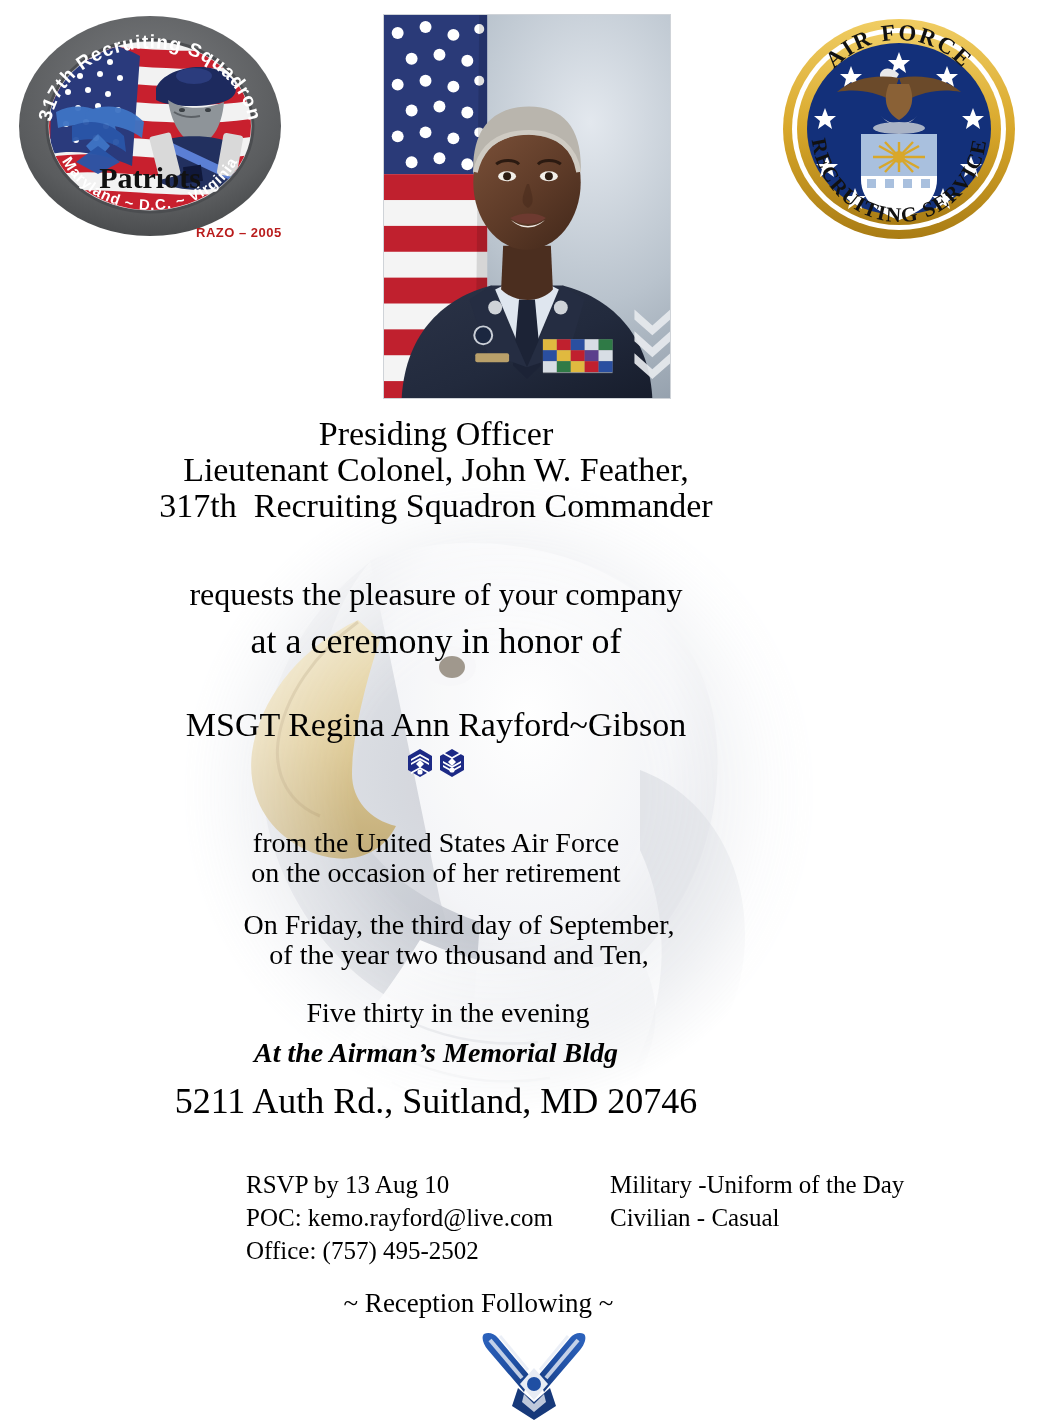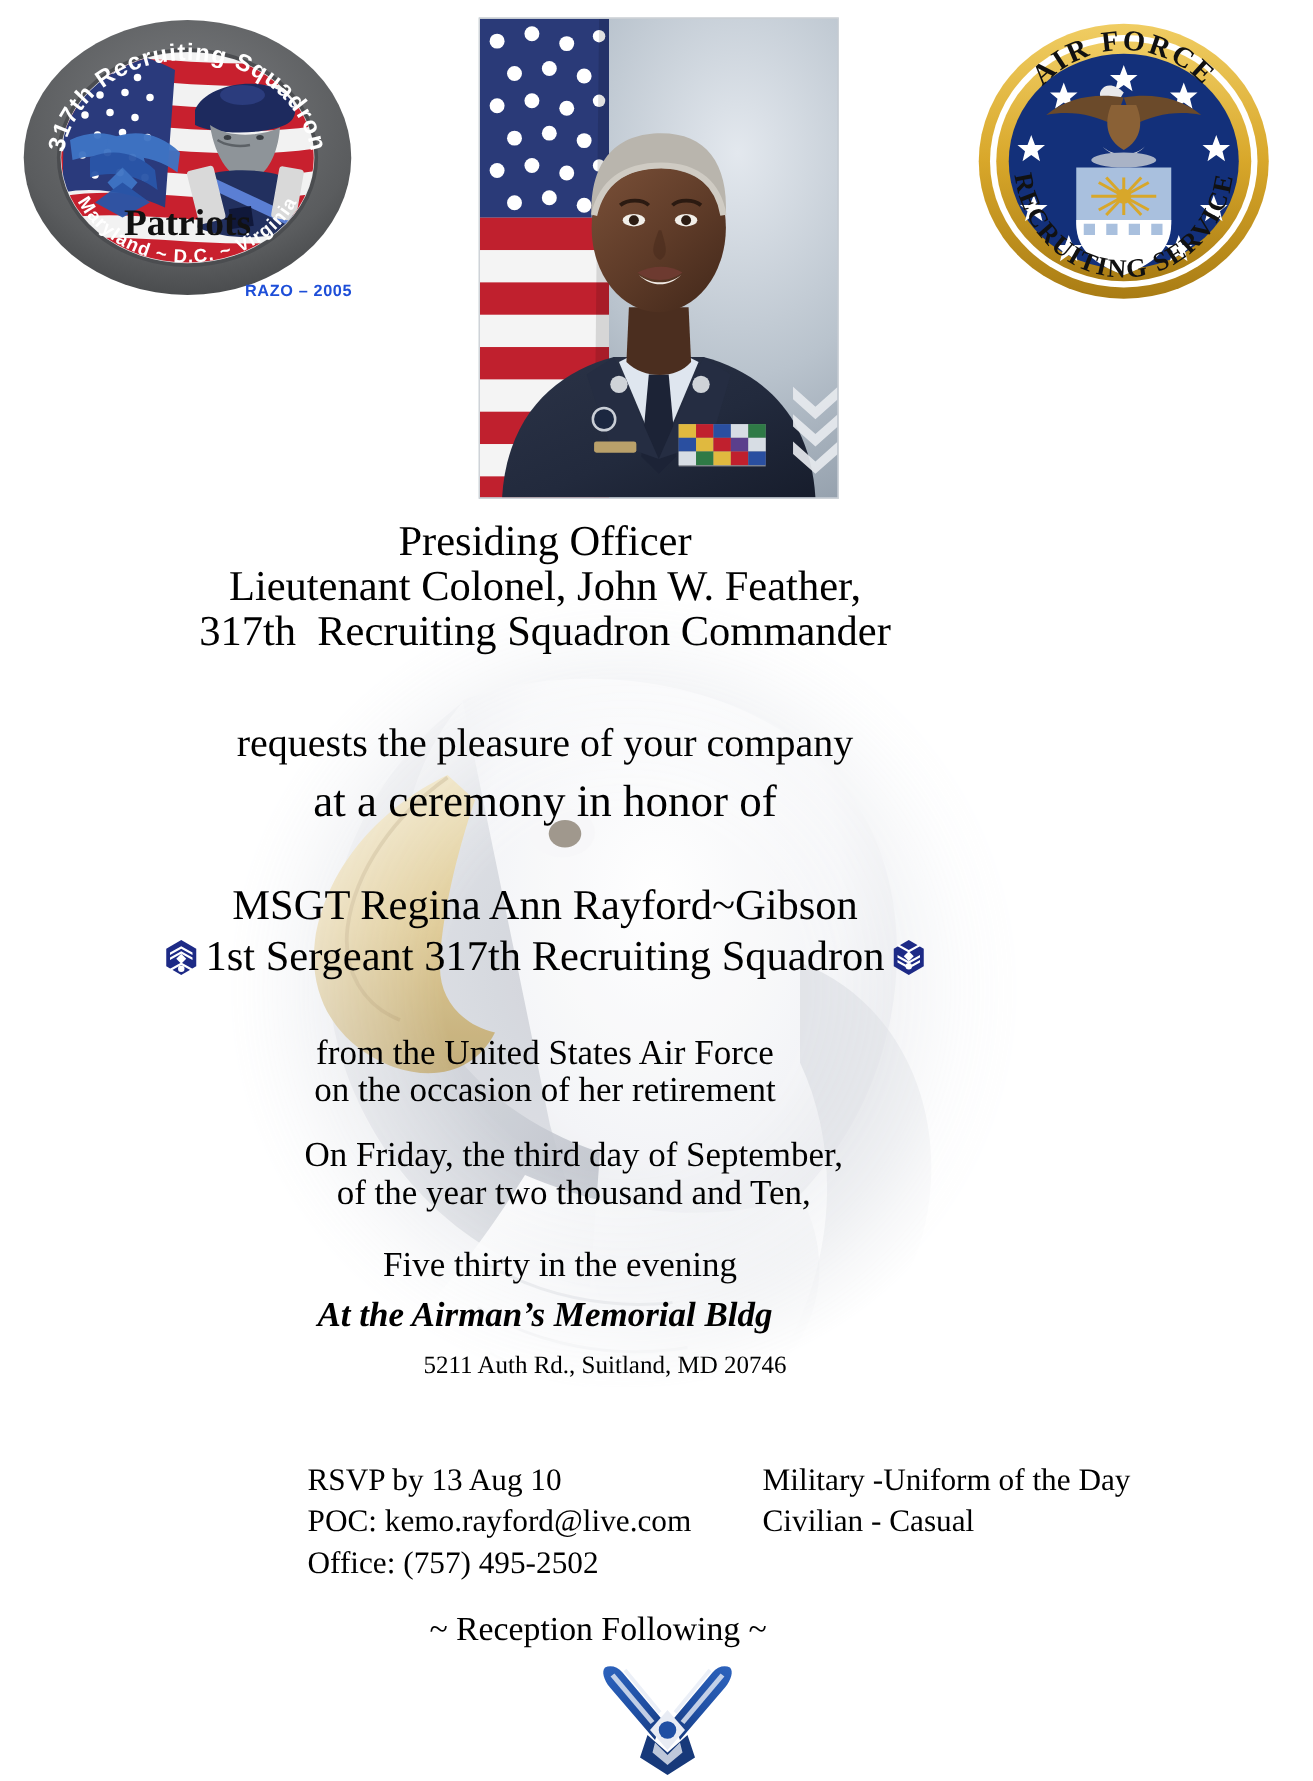--- a/index.html
+++ b/index.html
@@ -23,42 +23,42 @@
   }
   .wm-bg{position:absolute;inset:0;
     background:
       radial-gradient(ellipse 40% 46% at 46% 44%, #c9ccd4 0%, #d6d9df 45%, #e7e9ed 70%, #f6f7f9 100%);
   }
   .wm-svg{position:absolute;inset:0;width:100%;height:100%;}
 
   
   .patch{position:absolute;left:14px;top:16px;width:272px;height:230px;z-index:3;}
   .razo{position:absolute;left:196px;top:225px;font-family:"Liberation Sans","DejaVu Sans",sans-serif;
-    font-size:13px;font-weight:bold;letter-spacing:.5px;color:#1d4ed8;z-index:4;}
+    font-size:13px;font-weight:bold;letter-spacing:.5px;color:#b91c1c;z-index:4;}
 
   .portrait{position:absolute;left:383px;top:14px;width:288px;height:385px;z-index:3;
     border:1px solid #cfd3d8;box-sizing:border-box;overflow:hidden;background:#b9c2cb;}
 
   .seal{position:absolute;left:781px;top:16px;width:236px;height:226px;z-index:3;}
 
   .l{line-height:1.06;white-space:pre;}
   .blk{position:absolute;width:872px;text-align:center;}
 
   .t-presiding{top:416px;font-size:34px;}
   .t-request{top:578px;font-size:32px;}
   .t-honor{top:622px;font-size:36px;}
 
   .t-name{top:707px;font-size:34px;}
   .t-unit{top:748px;font-size:34px;display:flex;align-items:center;justify-content:center;gap:6px;}
 
   .t-occasion{top:828px;font-size:28px;}
   .t-date{top:910px;font-size:28px;padding-left:23px;}
   .t-time{top:998px;font-size:28px;padding-left:12px;}
   .t-venue{top:1038px;font-size:28px;font-style:italic;font-weight:bold;}
-  .t-addr{top:1082px;font-size:20px;margin-left:48px;}
+  .t-addr{top:1082px;font-size:36px;}
 
   .rsvp{position:absolute;top:1168px;left:246px;text-align:left;font-size:25px;line-height:1.32;z-index:5;}
   .dress{position:absolute;top:1168px;left:610px;text-align:left;font-size:25px;line-height:1.32;z-index:5;}
 
   .recep{position:absolute;top:1288px;width:957px;text-align:center;font-size:27px;z-index:5;}
   .afwings{position:absolute;left:478px;top:1330px;width:112px;height:92px;z-index:5;}
 
   .insignia{width:26px;height:30px;display:inline-block;vertical-align:middle;}
 </style>
 </head>
@@ -383,21 +383,20 @@
     <svg class="insignia" viewBox="0 0 26 30">
       <polygon points="13,1 25,8 25,22 13,29 1,22 1,8" fill="#1d2a86"></polygon>
       <g fill="#ffffff">
         <path d="M4 11 L13 6 L22 11 L22 13 L13 8 L4 13 Z"></path>
         <path d="M4 15 L13 10 L22 15 L22 17 L13 12 L4 17 Z"></path>
         <path d="M4 24 L13 19 L22 24 L22 26 L13 21 L4 26 Z"></path>
       </g>
       <polygon points="13,12 17,16 13,20 9,16" fill="#ffffff"></polygon>
       <circle cx="13" cy="24" r="2.6" fill="#ffffff"></circle>
     </svg>
-    <span class="l">1st Sergeant 317th Recruiting Squadron</span>
     <svg class="insignia" viewBox="0 0 26 30">
       <polygon points="13,1 25,8 25,22 13,29 1,22 1,8" fill="#1d2a86"></polygon>
       <g fill="#ffffff">
         <path d="M4 19 L13 24 L22 19 L22 17 L13 22 L4 17 Z"></path>
         <path d="M4 15 L13 20 L22 15 L22 13 L13 18 L4 13 Z"></path>
         <path d="M4 6 L13 11 L22 6 L22 4 L13 9 L4 4 Z"></path>
       </g>
       <polygon points="13,10 17,14 13,18 9,14" fill="#ffffff"></polygon>
       <circle cx="13" cy="22" r="2.6" fill="#ffffff"></circle>
     </svg>

